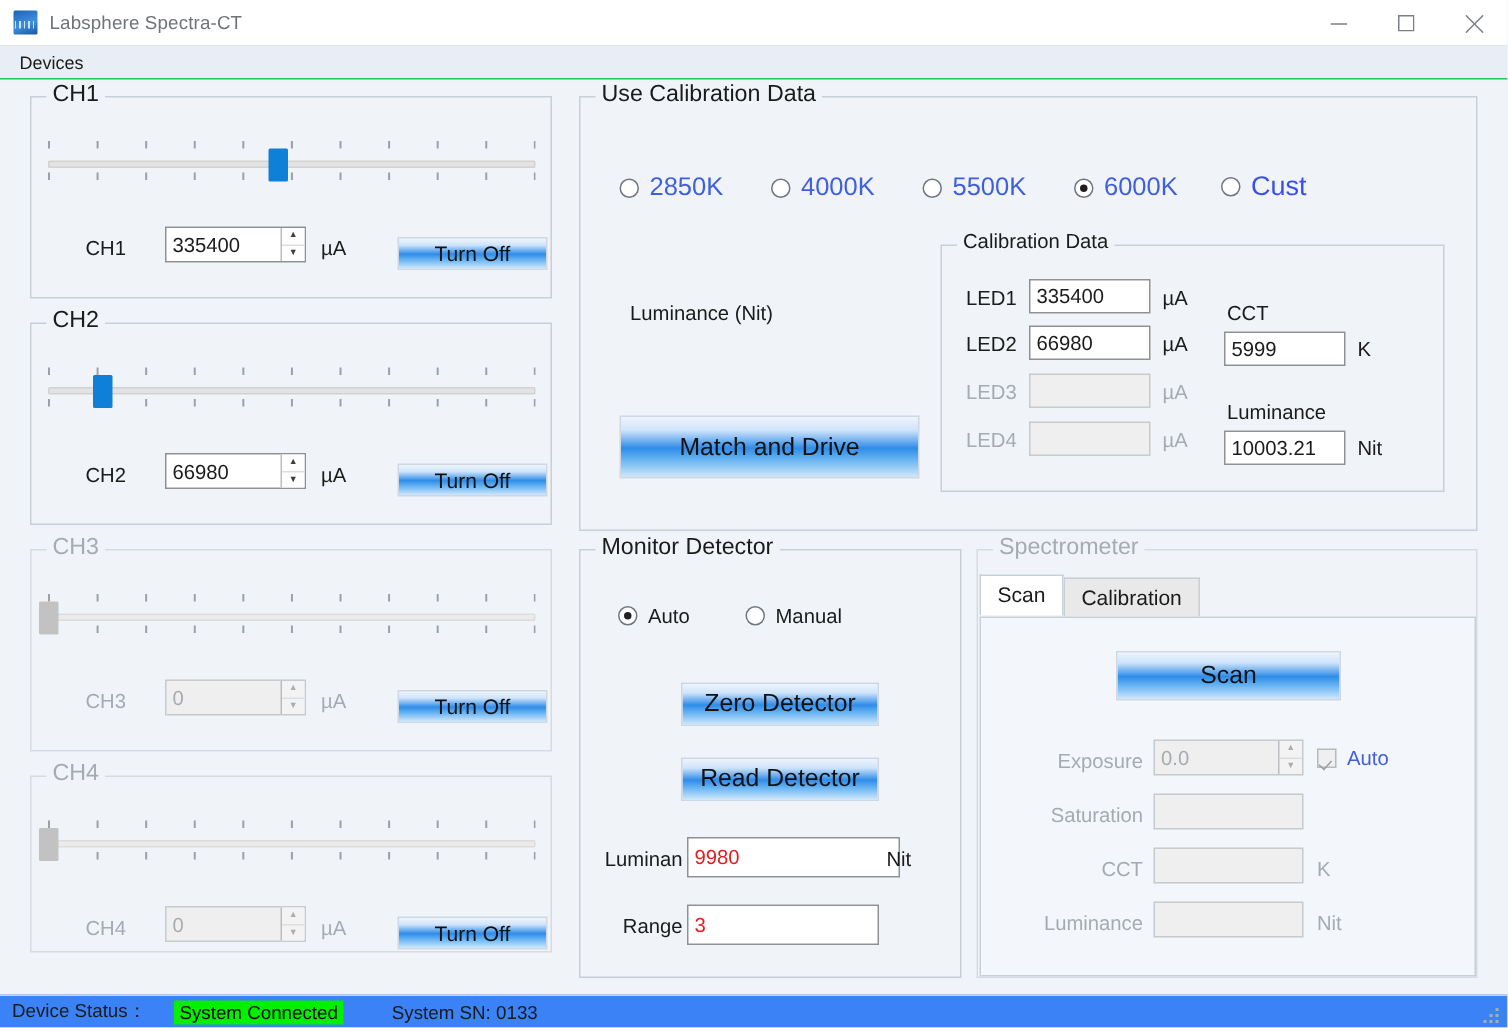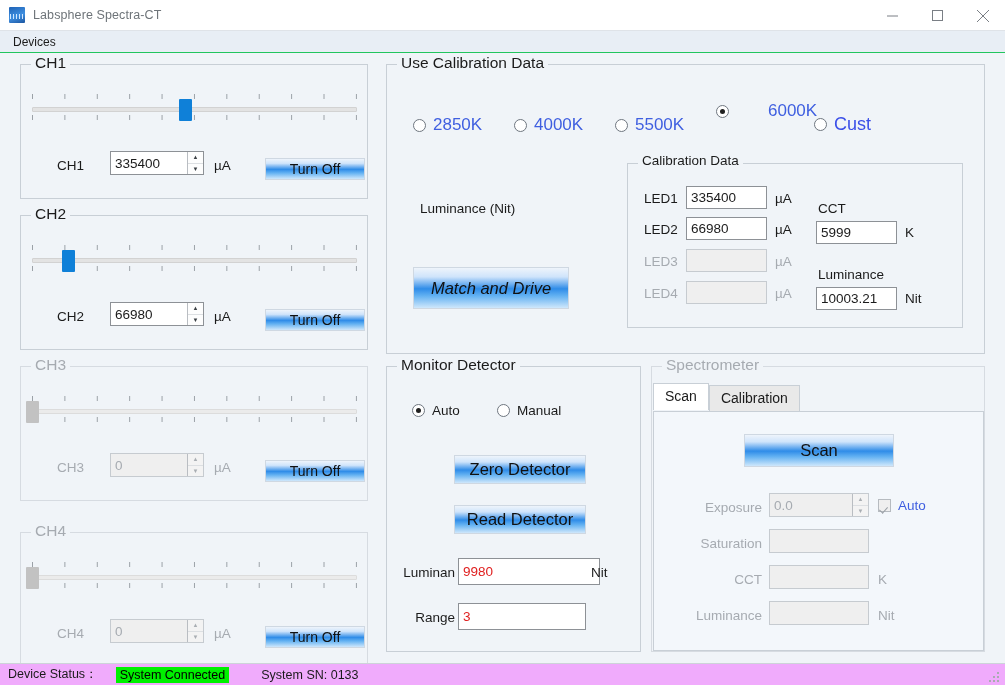--- a/index.html
+++ b/index.html
@@ -140,21 +140,21 @@
     position:relative; top:1px;
   }
   .tab.active{ background:#ffffff; padding-bottom:6px; top:0; z-index:2;}
   .tabpage{
     position:absolute; border:1px solid #c8cfd6; background:#f3f7fb;
   }
 
   
   .statusbar{
     position:absolute; left:0; bottom:0; width:1005px; height:22px;
-    background:#f0abfc; border-top:1px solid #cdd3d9;
+    background:#3b82f6; border-top:1px solid #cdd3d9;
     display:flex; align-items:center; font-size:12.5px; color:#1b1b1b;
   }
   .st-label{ margin-left:8px; }
   .st-badge{ margin-left:18px; background:#00f000; padding:1px 4px; color:#000;}
   .st-sn{ margin-left:32px; }
   .grip{ position:absolute; right:3px; bottom:2px; width:14px; height:14px;}
   .grip i{ position:absolute;width:2px;height:2px;background:#a8acb1;}
 </style>
 </head>
 <body>
@@ -241,21 +241,21 @@
       <span class="val">0</span>
       <span class="spin">
           <div>▲</div>
           <div>▼</div>
         </span>
     </div>
     <div class="lbl dim" style="left:193px;top:93px;">µA</div>
     <div class="btn" style="left:244px;top:93px;width:100px;height:22px;">Turn Off</div>
   </div>
 
-  <div class="gb disabled" style="left:20px;top:478px;width:348px;height:135px;">
+  <div class="gb disabled" style="left:20px;top:463px;width:348px;height:118px;">
     <div class="gb-title">CH4</div>
     <div class="slider disabled" style="left:11px;top:28px;width:325px;height:32px;">
       <div class="ticks top"></div>
       <div class="track"></div>
       <div class="ticks bot"></div>
       <div class="thumb" style="left:0%;"></div>
     </div>
     <div class="lbl dim" style="left:36px;top:93px;width:40px;">CH4</div>
     <div class="field disabled" style="left:89px;top:86px;width:94px;height:24px;">
       <span class="val">0</span>
@@ -276,31 +276,31 @@
       <span class="rl">2850K</span>
     </div>
     <div class="radio" style="left:127px;top:50px;">
       <span class="dot"></span>
       <span class="rl">4000K</span>
     </div>
     <div class="radio" style="left:228px;top:50px;">
       <span class="dot"></span>
       <span class="rl">5500K</span>
     </div>
-    <div class="radio" style="left:329px;top:36px;gap:32px;">
+    <div class="radio" style="left:329px;top:50px;">
       <span class="dot on"></span>
       <span class="rl">6000K</span>
     </div>
     <div class="radio" style="left:427px;top:49px;">
       <span class="dot"></span>
       <span class="rl cust">Cust</span>
     </div>
 
     <div class="lbl" style="left:33px;top:136px;">Luminance (Nit)</div>
-    <div class="btn big" style="left:26px;top:202px;width:156px;height:42px;font-style:italic;">Match and Drive</div>
+    <div class="btn big" style="left:26px;top:212px;width:200px;height:42px;">Match and Drive</div>
 
     <div class="gb" style="left:240px;top:98px;width:336px;height:165px;">
       <div class="gb-title" style="font-size:13.5px;">Calibration Data</div>
 
       <div class="lbl" style="left:16px;top:27px;">LED1</div>
       <div class="field" style="left:58px;top:22px;width:81px;height:23px;">
         <span class="val">335400</span>
       </div>
       <div class="lbl" style="left:147px;top:27px;">µA</div>
 

